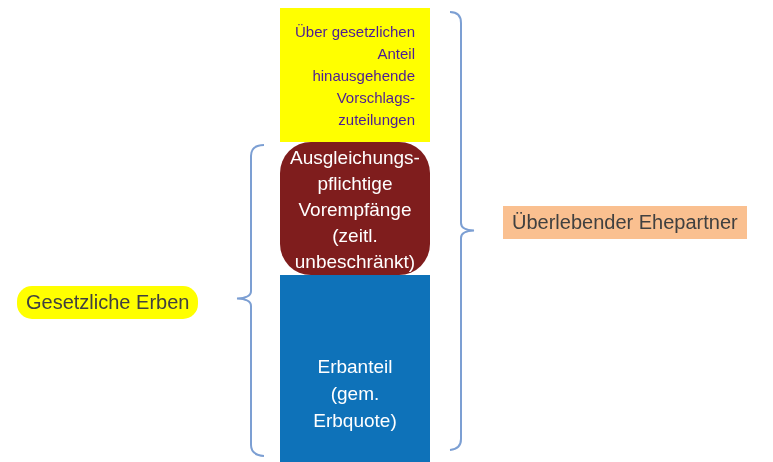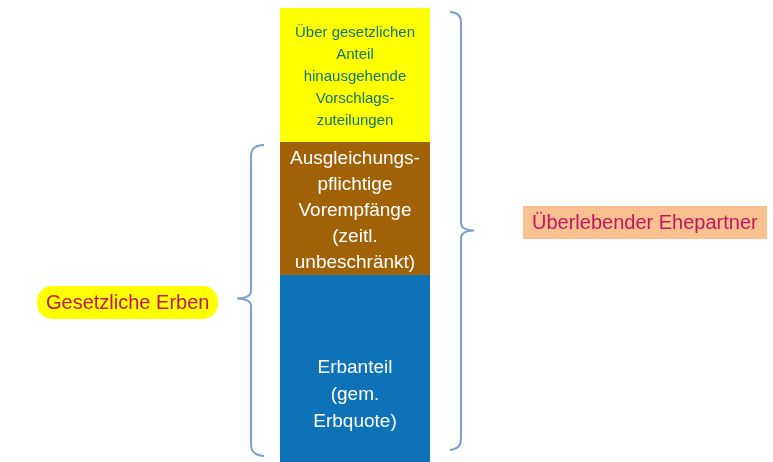--- a/index.html
+++ b/index.html
@@ -54,43 +54,42 @@
     align-items: center;
     padding-top: 8px;
   }
   .block-blue .block-text {
     font-size: 19px;
     line-height: 27px;
   }
   .side-label {
     position: absolute;
     font-size: 20px;
-    color: #be185d;
+    color: #404040;
     padding: 5px 9px;
     white-space: nowrap;
-    margin-left: 20px;
   }
   .label-left { left: 17px; top: 286px; border-radius: 15px; }
   .label-right { left: 503px; top: 206px; }
   .brace { position: absolute; }
 </style>
 </head>
 <body>
 
 <div class="canvas">
 
   <div class="stack">
     <div class="block block-yellow" style="background-color: rgb(255, 255, 0);">
-      <div class="block-text" style="color: #0f766e;">Über gesetzlichen
+      <div class="block-text" style="color: #4c1d95; text-align: right;">Über gesetzlichen
 Anteil
 hinausgehende
 Vorschlags-
 zuteilungen</div>
     </div>
-    <div class="block block-green" style="background-color: #a16207;">
+    <div class="block block-green" style="background-color: #7f1d1d; border-radius: 31px;">
       <div class="block-text" style="color: rgb(255, 255, 255);">Ausgleichungs-
 pflichtige
 Vorempfänge
 (zeitl.
 unbeschränkt)</div>
     </div>
     <div class="block block-blue" style="background-color: rgb(14, 114, 185);">
       <div class="block-text" style="color: rgb(255, 255, 255);">Erbanteil
 (gem.
 Erbquote)</div>

